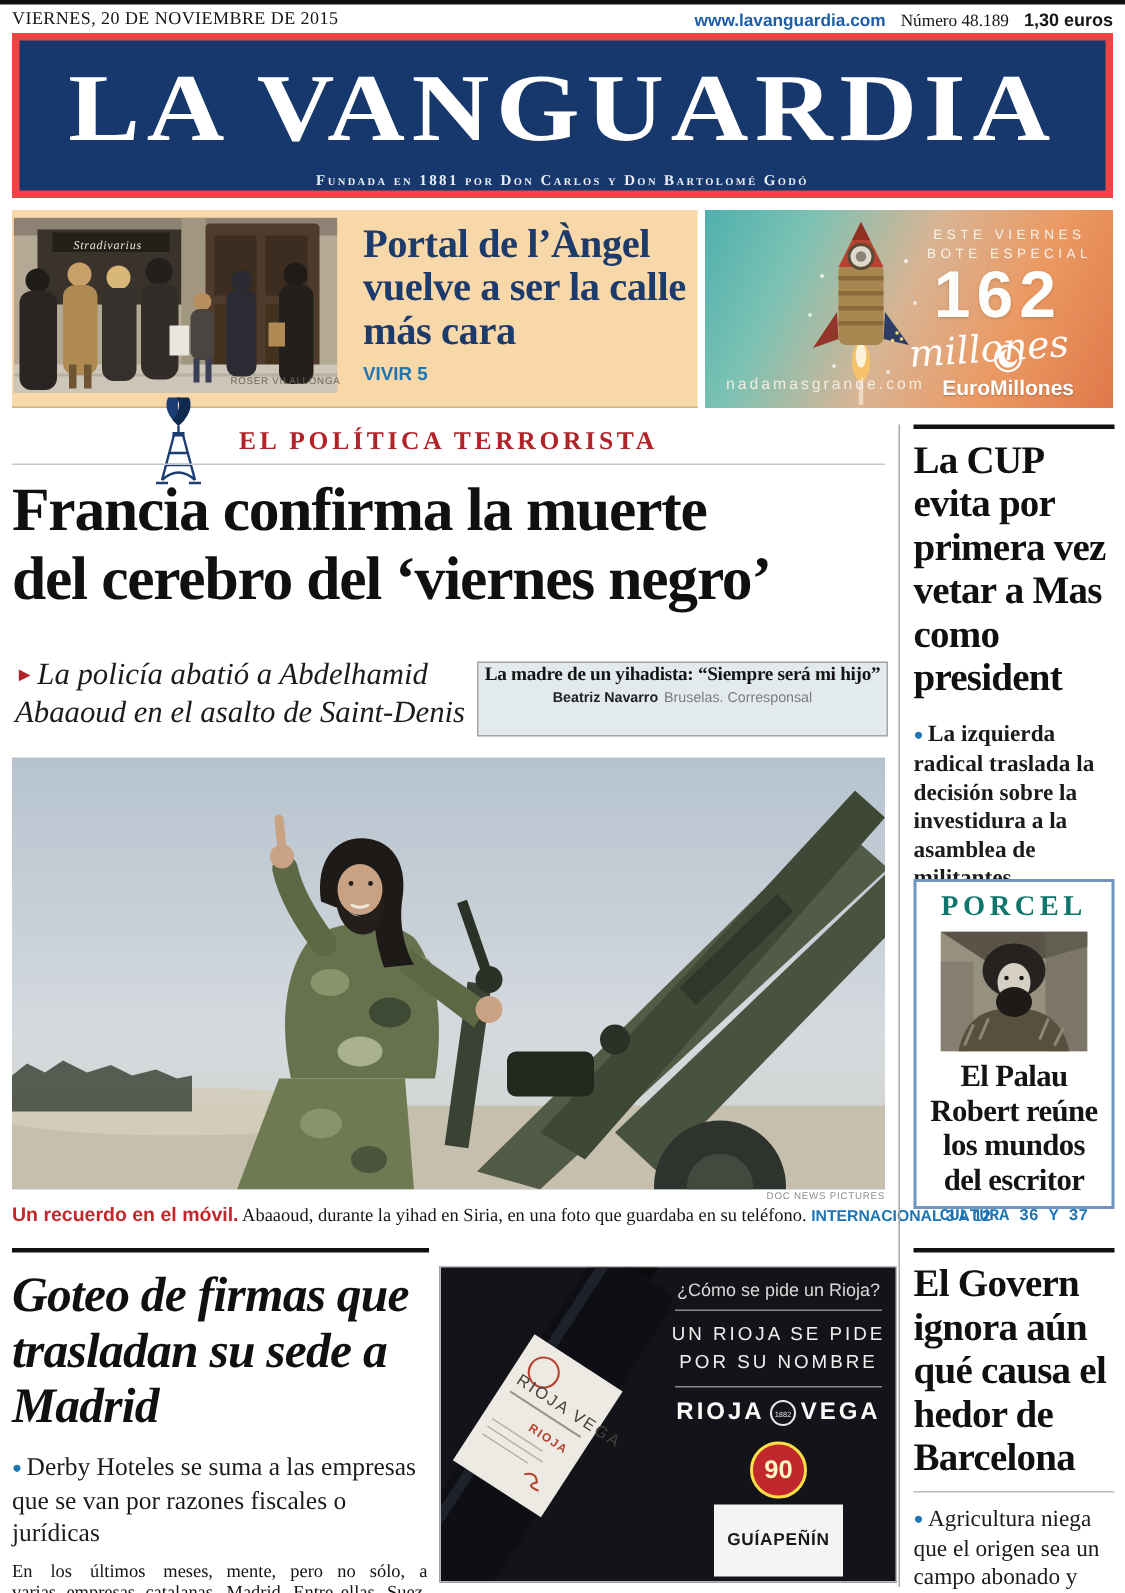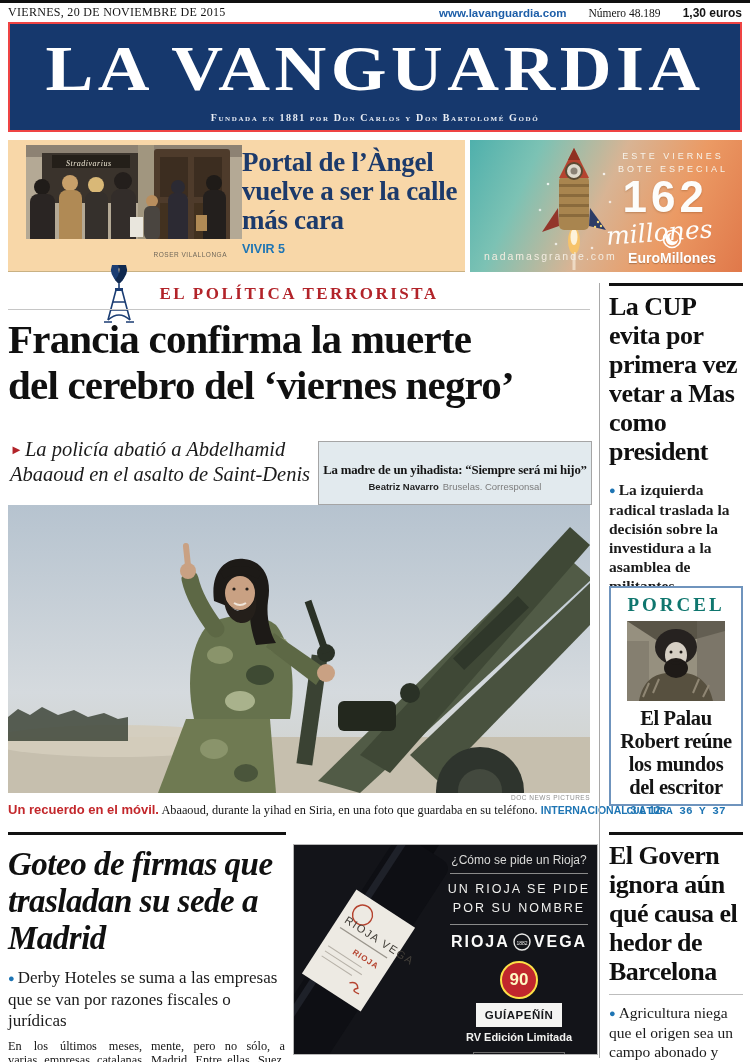--- a/index.html
+++ b/index.html
@@ -12,45 +12,45 @@
   .sans { font-family:"Liberation Sans", sans-serif; }
 
   
   #top-rule { position:absolute; left:0; top:0; width:750px; height:3px; background:#101010; }
   #topbar {
     position:absolute; left:8px; right:8px; top:3px; height:19px;
     display:flex; align-items:center; justify-content:space-between;
     font-size:12px;
   }
   #topbar .date { letter-spacing:.3px; }
-  #topbar .right { display:flex; gap:22px; align-items:baseline; }
+  #topbar .right { display:flex; gap:10px; align-items:baseline; }
   #topbar .site { color:#1d5ea8; font-weight:bold; font-family:"Liberation Sans",sans-serif; font-size:11.5px; }
   #topbar .issue { font-size:11.5px; }
   #topbar .price { font-weight:bold; font-family:"Liberation Sans",sans-serif; font-size:12px; }
 
   
   #masthead {
     position:absolute; left:8px; top:22px; width:734px; height:110px;
-    background:#16386d; border:2px solid #ef4444; text-align:center; overflow:hidden;
+    background:#16386d; border:5px solid #ef4444; text-align:center; overflow:hidden;
   }
   #masthead .title {
     margin-top:6px; color:#fff; font-weight:bold; font-size:64px; line-height:78px;
     letter-spacing:4px; transform:scaleX(1.12); transform-origin:center; white-space:nowrap;
   }
   #masthead .founded {
     margin-top:4px; color:#e9edf4; font-size:10px; letter-spacing:1.6px; font-variant:small-caps;
     font-weight:bold;
   }
 
   
   #promo {
     position:absolute; left:8px; top:140px; width:457px; height:132px;
     background:#f8d7a8; border-bottom:1px solid #c9b183;
   }
-  #promo-photo { position:absolute; left:18px; top:5px; width:216px; height:94px; overflow:hidden; }
+  #promo-photo { position:absolute; left:1px; top:5px; width:216px; height:117px; overflow:hidden; }
   #promo-sign {
     position:absolute; left:40px; top:14px; font-size:8px; font-style:italic; color:#ece5d2;
     letter-spacing:.5px;
   }
   #promo-credit {
     position:absolute; left:6px; top:111px; width:216px; text-align:right; font-size:6.5px;
     color:#6f675a; font-family:"Liberation Sans",sans-serif; letter-spacing:.5px; padding-right:3px;
   }
   #promo-text { position:absolute; left:234px; top:8px; width:216px; }
   #promo-text .hl { color:#1c3a6b; font-weight:bold; font-size:27px; line-height:29px; letter-spacing:-.3px; }
@@ -93,22 +93,22 @@
   #lead-headline {
     position:absolute; left:8px; top:316px; width:586px;
     font-size:41px; font-weight:bold; line-height:46px; letter-spacing:-.8px; color:#101010;
   }
   #subhead {
     position:absolute; left:10px; top:437px; width:310px;
     font-style:italic; font-size:20.5px; line-height:25px; color:#1b1b1b;
   }
   #subhead .arrow { color:#b22329; font-style:normal; font-size:13px; vertical-align:2px; margin-right:2px; }
   #quote-box {
-    position:absolute; left:318px; top:441px; width:274px; height:64px;
-    background:#e2eaee; border:1px solid #a5a5a5; text-align:center; padding-top:21px;
+    position:absolute; left:318px; top:441px; width:274px; height:50px;
+    background:#e2eaee; border:1px solid #a5a5a5; text-align:center; padding-top:0;
   }
   #quote-box .q { font-weight:bold; font-size:12.8px; letter-spacing:-.2px; white-space:nowrap; }
   #quote-box .byline { margin-top:3px; font-family:"Liberation Sans",sans-serif; font-size:9.5px; color:#7c7c7c; }
   #quote-box .byline b { color:#222; margin-right:4px;margin-top:20px; }
 
   
   #photo { position:absolute; left:8px; top:505px; width:582px; height:288px; overflow:hidden; background:#c3ccd4; }
   #photo-credit {
     position:absolute; left:8px; top:794px; width:582px; text-align:right;
     font-family:"Liberation Sans",sans-serif; font-size:6.5px; color:#8f8f8f; letter-spacing:.5px;
@@ -166,21 +166,21 @@
   #wine-right .brand-row { display:flex; align-items:center; justify-content:center; gap:3px; margin-top:8px; }
   #wine-right .brand-row span { font-family:"Liberation Sans",sans-serif; font-size:16px; letter-spacing:2px; font-weight:bold; color:#fbfbfa; }
   #score { margin-top:10px; }
   #score .circle {
     width:38px; height:38px; border-radius:50%; background:#c1272d; border:2px solid #fde047;
     color:#fef9c3; font-family:Liberation Sans, sans-serif; font-weight:bold; font-size:17px;
     display:flex; align-items:center; justify-content:center; margin:0 auto;
   }
   #score .guide {
     margin:4px auto 0 auto; width:86px; background:#f4f4f2; color:#17181b;
-    font-family:"Liberation Sans",sans-serif; font-weight:bold; font-size:11.5px; letter-spacing:.5px; padding:6px 0;
+    font-family:"Liberation Sans",sans-serif; font-weight:bold; font-size:11.5px; letter-spacing:.5px; padding:18px 0;
   }
   #score .edition { margin-top:4px; font-family:"Liberation Sans",sans-serif; font-weight:bold; font-size:11px; color:#f2f2f0; }
   #wim { margin:9px auto 0 auto; width:92px; border:1px solid #6a6a6a; padding:2px 2px 1px 2px; }
   #wim .t { font-family:"Liberation Sans",sans-serif; font-size:5.5px; color:#cfcfcd; letter-spacing:.4px; }
   #wim .l { height:1px; background:#5a5a5a; margin:2px 0 1px 0; }
 </style>
 </head>
 <body>
 
 <div id="page">

